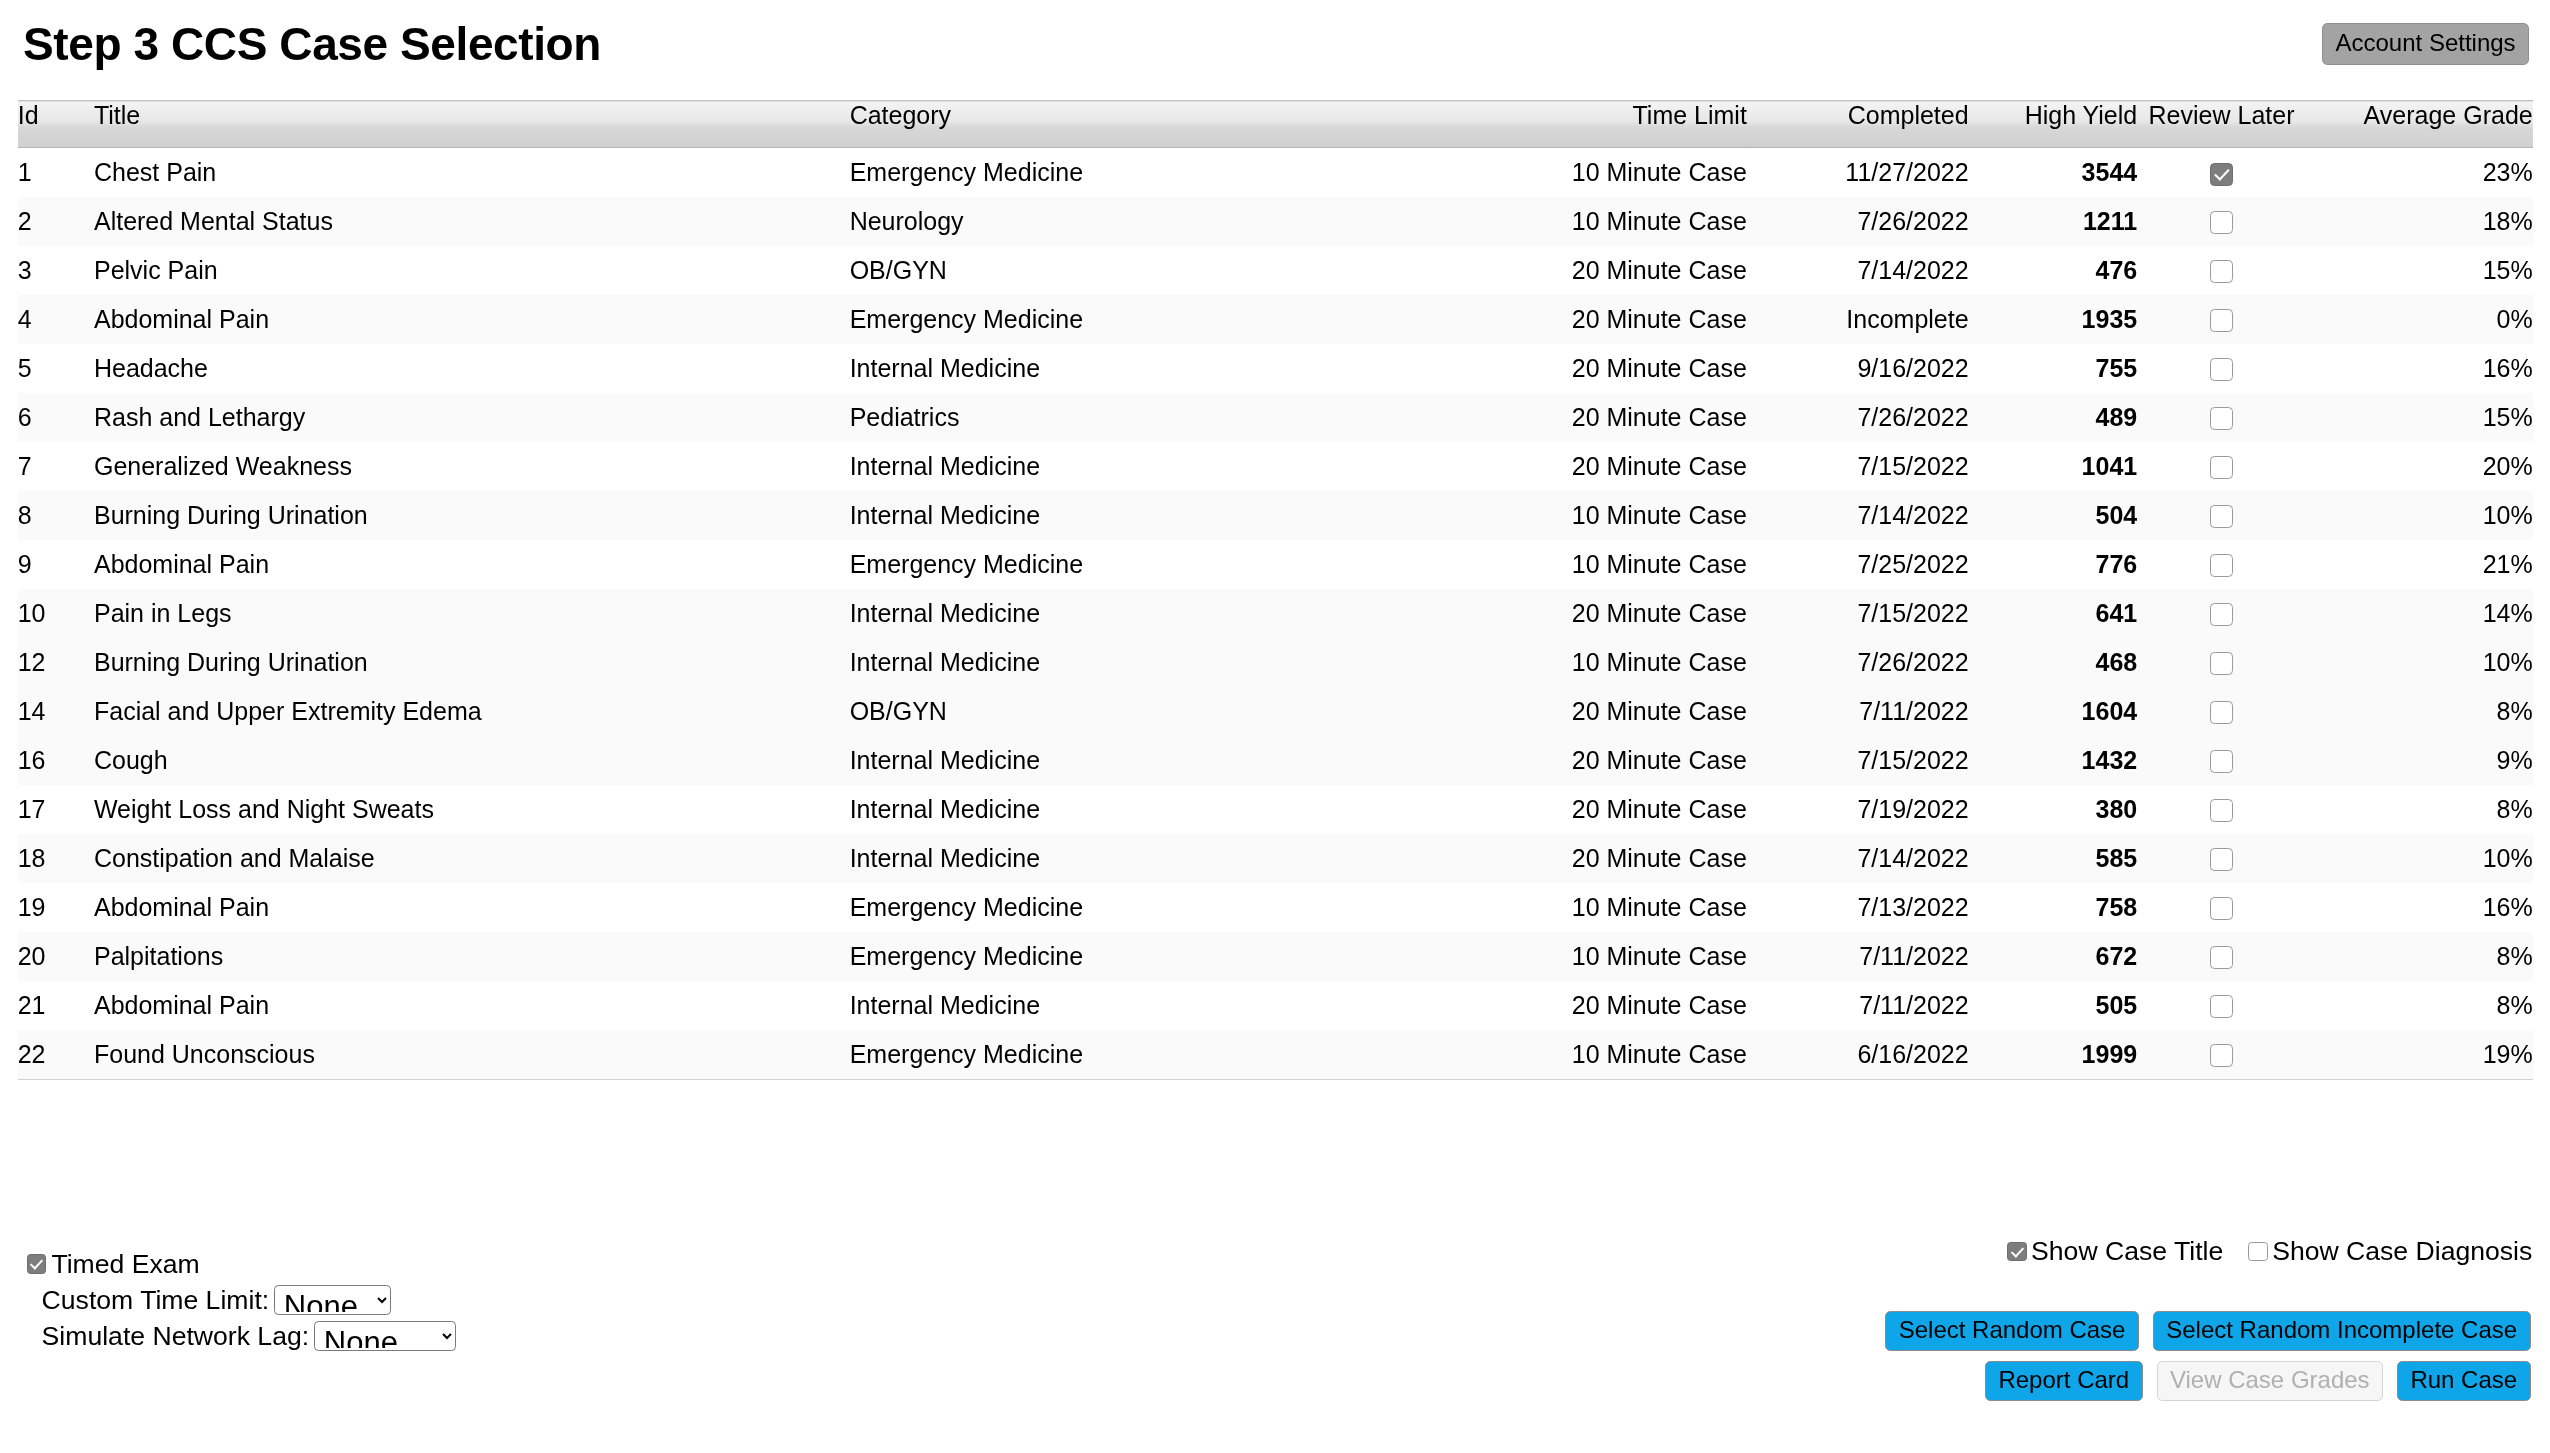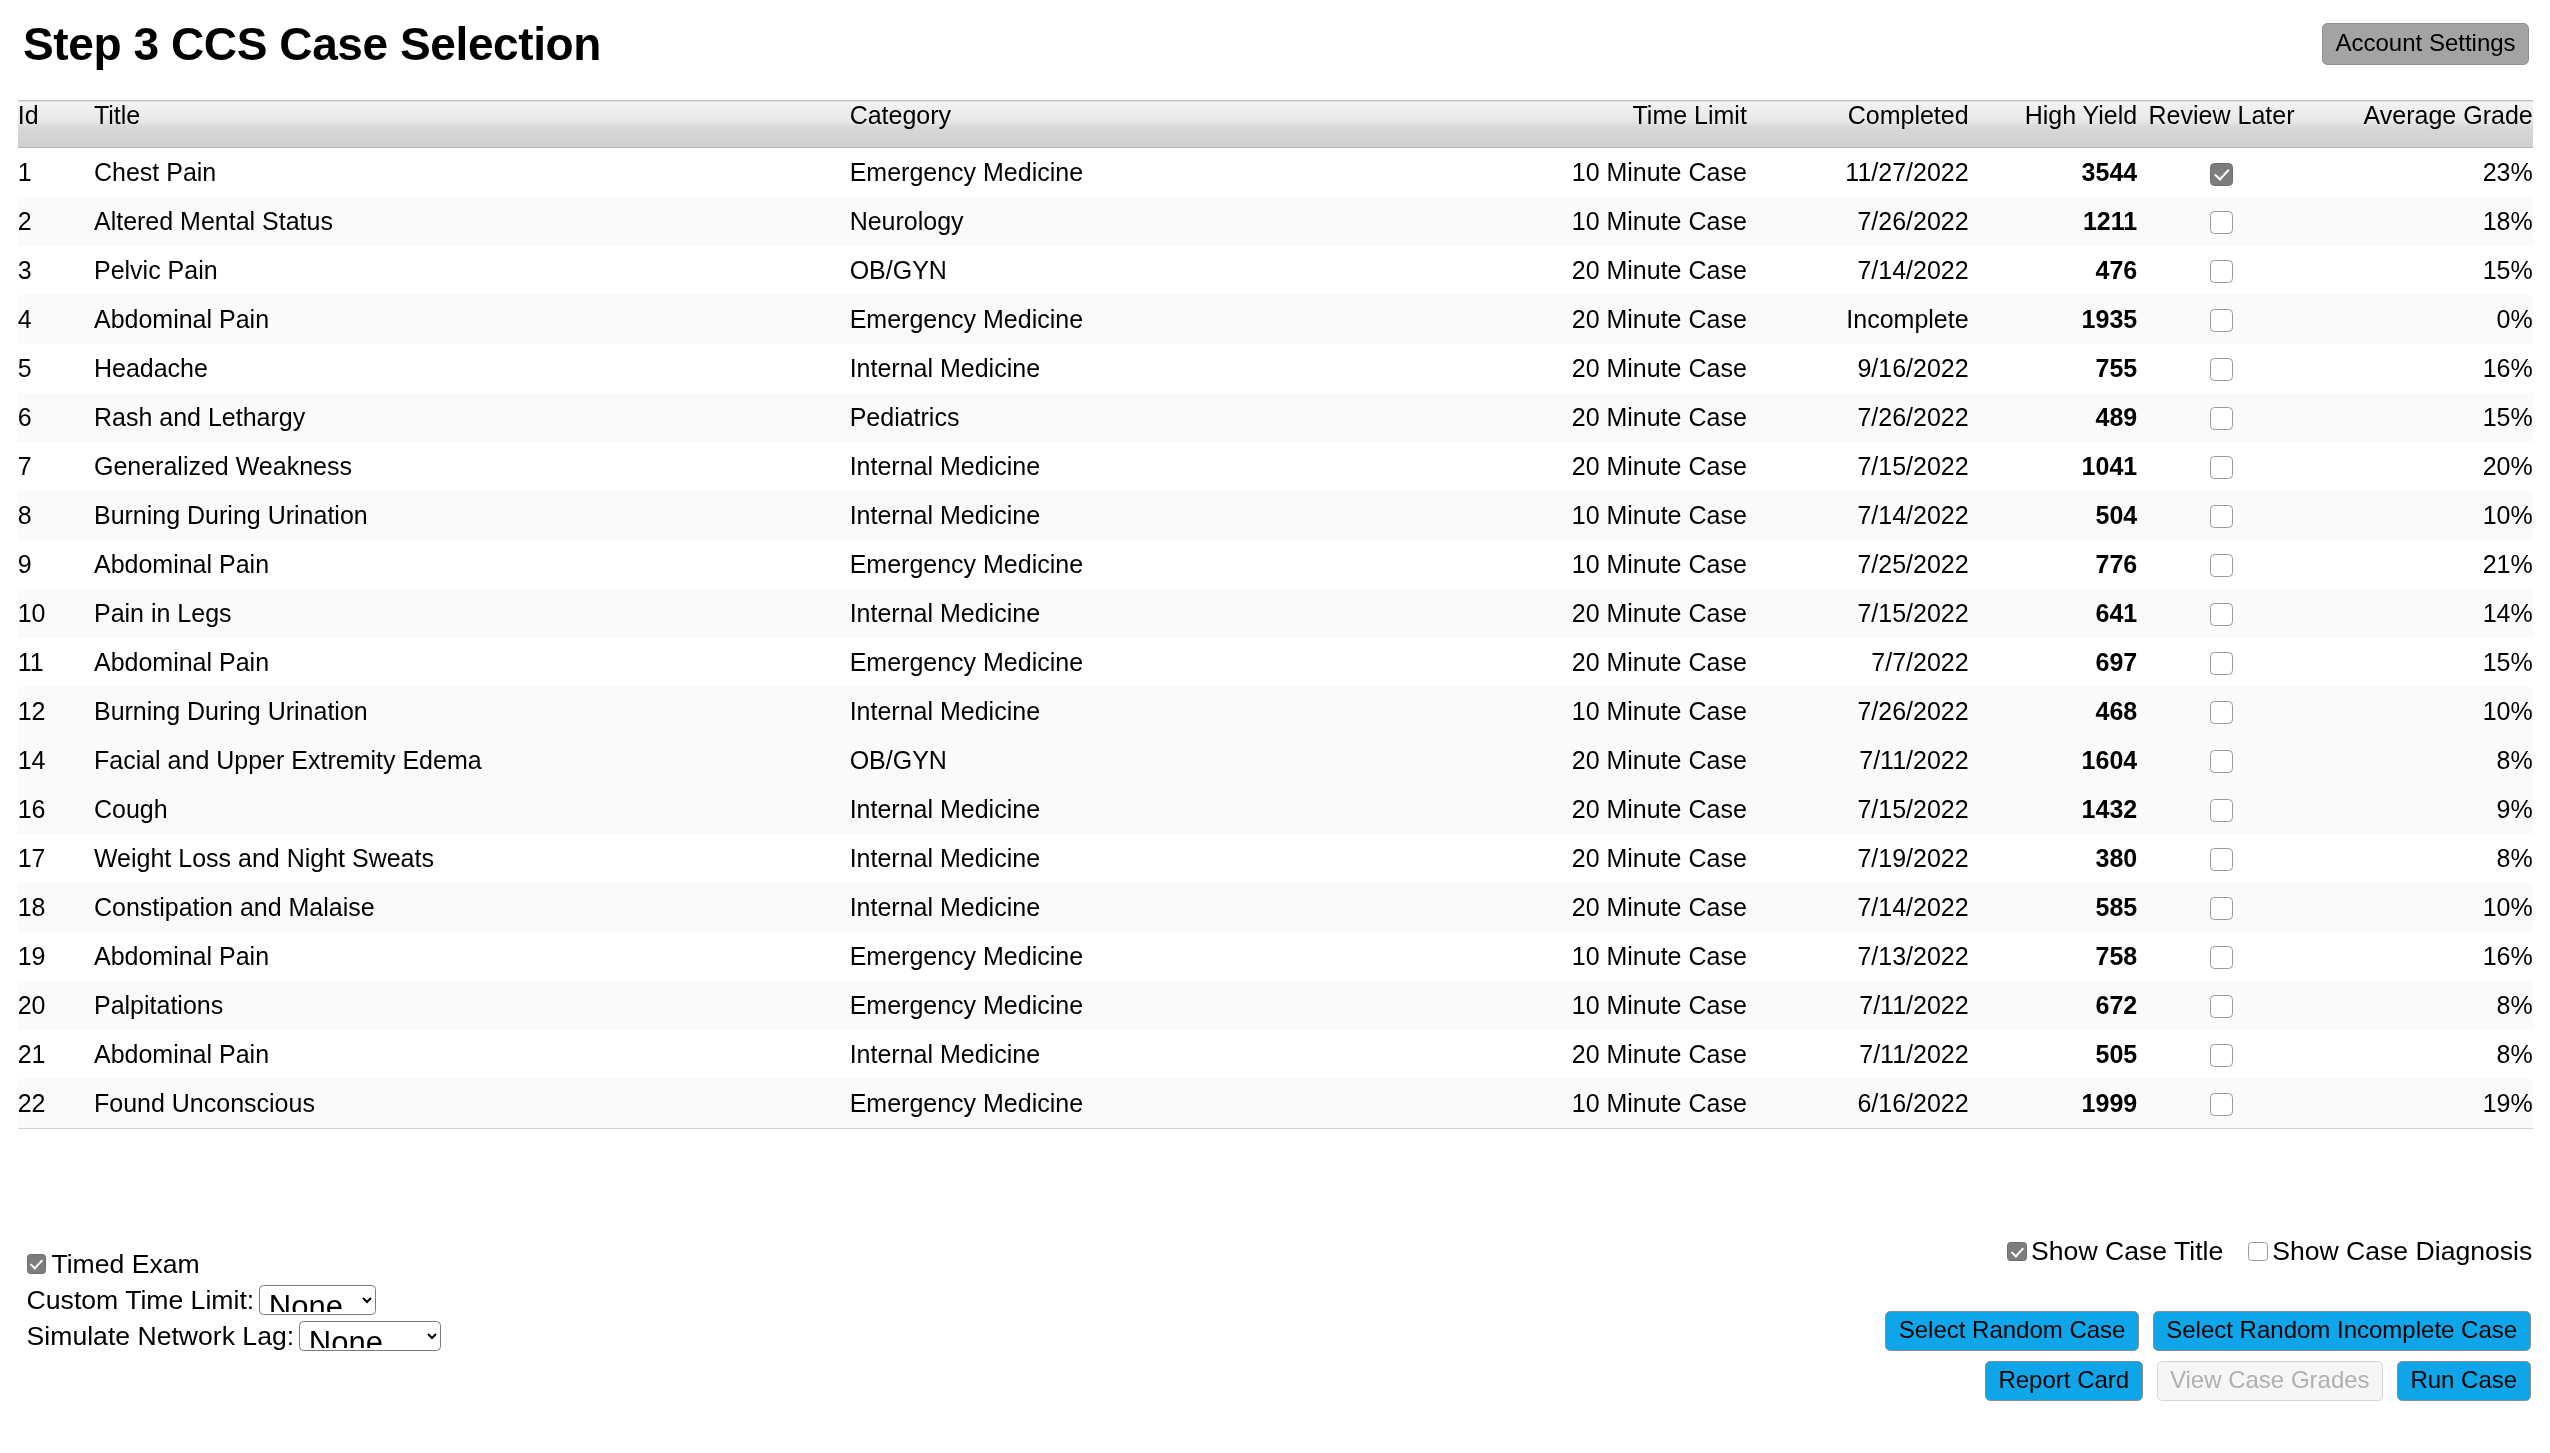--- a/index.html
+++ b/index.html
@@ -177,21 +177,21 @@
     top: 1246px;
     font-size: 26.6px;
     line-height: 1.0;
   }
   .bl-row {
     display: flex;
     align-items: center;
     height: 36px;
     white-space: nowrap;
   }
-  .bl-row .lbl { margin-right: 4.4px; }
+  .bl-row .lbl { margin-right: 4.4px; margin-left: 15px; }
   .bl-row.timed .lbl { margin-left: 5.3px; }
 
   select.mini-select {
     font-family: "Liberation Sans", sans-serif;
     font-size: 31px;
     padding: 1.8px 3.5px 1.8px 5.3px;
     border: 0.9px solid #7a7a7a;
     border-radius: 4.4px;
     background: #ffffff;
     color: #000;
@@ -361,30 +361,20 @@
         <tr class="even">
           <td class="cell-id">10</td>
           <td class="cell-title">Pain in Legs</td>
           <td class="cell-cat">Internal Medicine</td>
           <td class="cell-time">20 Minute Case</td>
           <td class="cell-comp">7/15/2022</td>
           <td class="cell-hy">641</td>
           <td class="cell-rev"><span class="cbx"></span></td>
           <td class="cell-avg">14%</td>
         </tr>
-        <tr class="odd">
-          <td class="cell-id">11</td>
-          <td class="cell-title">Abdominal Pain</td>
-          <td class="cell-cat">Emergency Medicine</td>
-          <td class="cell-time">20 Minute Case</td>
-          <td class="cell-comp">7/7/2022</td>
-          <td class="cell-hy">697</td>
-          <td class="cell-rev"><span class="cbx"></span></td>
-          <td class="cell-avg">15%</td>
-        </tr>
         <tr class="even">
           <td class="cell-id">12</td>
           <td class="cell-title">Burning During Urination</td>
           <td class="cell-cat">Internal Medicine</td>
           <td class="cell-time">10 Minute Case</td>
           <td class="cell-comp">7/26/2022</td>
           <td class="cell-hy">468</td>
           <td class="cell-rev"><span class="cbx"></span></td>
           <td class="cell-avg">10%</td>
         </tr>

